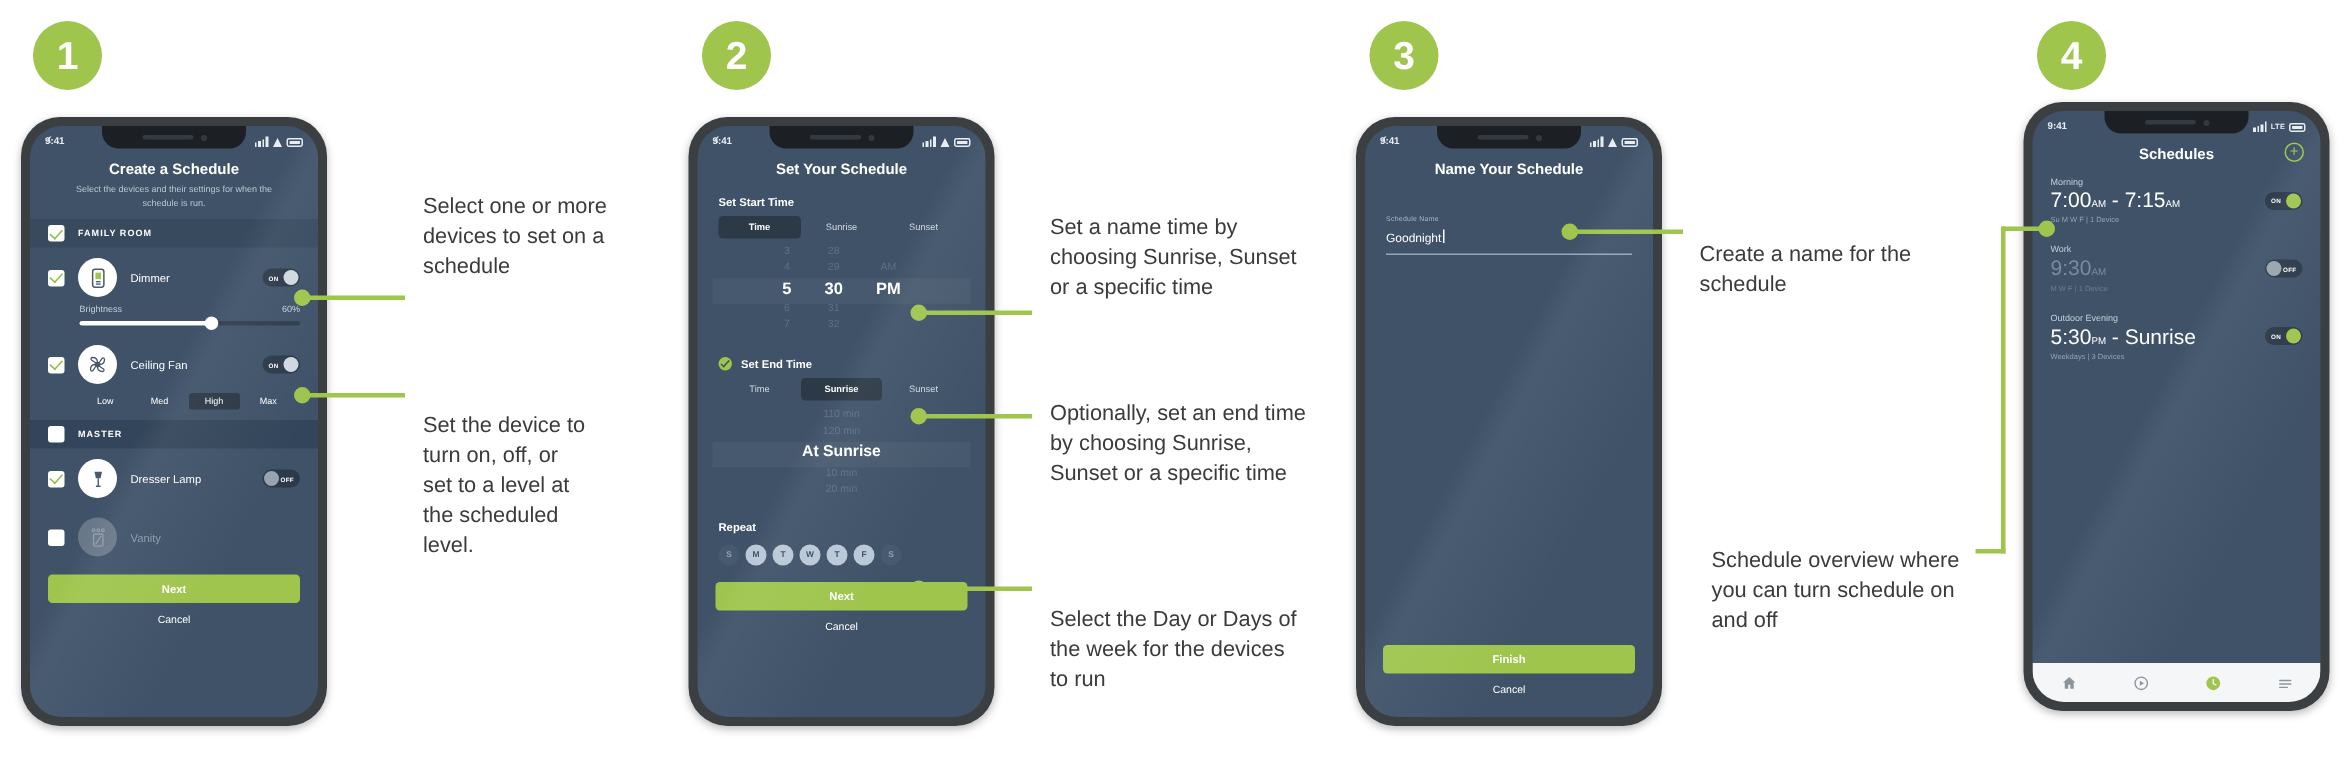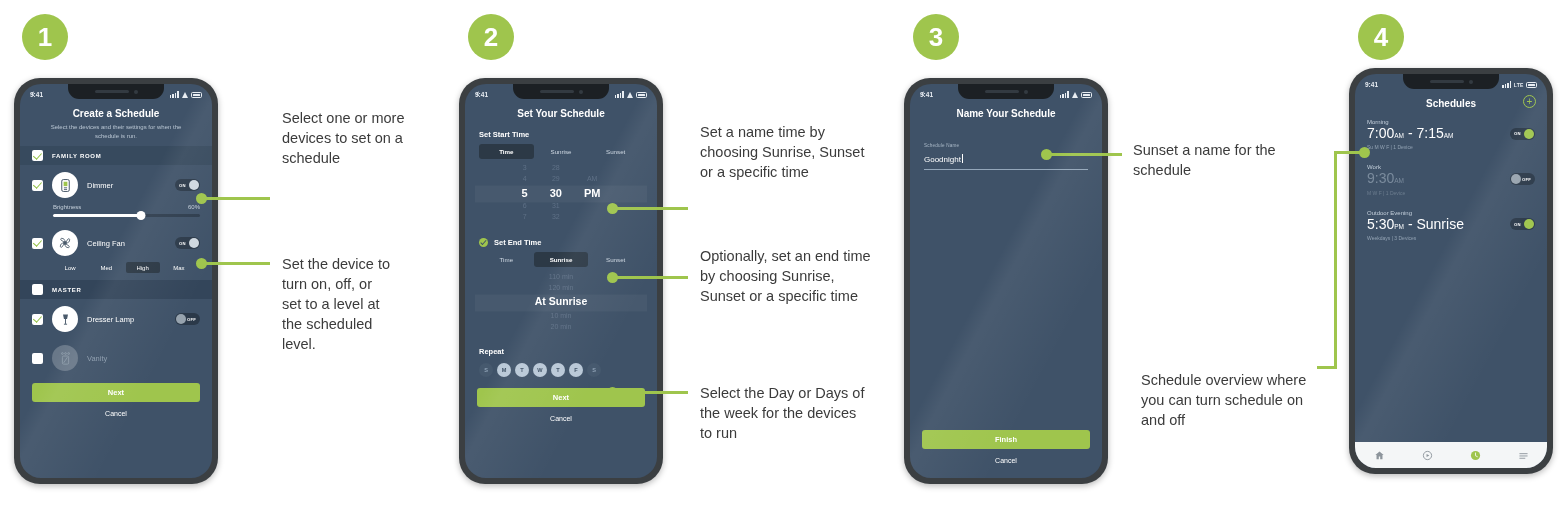--- a/index.html
+++ b/index.html
@@ -250,21 +250,21 @@
     position: absolute; bottom: 0; left: 0; right: 0; height: 26px;
     background: #f4f6f7; z-index: 7;
     display: flex; align-items: center; justify-content: space-around;
   }
   .tabicon { color: #8d959c; display: flex; align-items: center; }
   .tabicon.active { color: #9fc54d; }
 
   
   .note {
     position: absolute;
-    font-size: 14.5px; line-height: 1.38; color: #3b3b3b;
+    font-size: 14.5px; line-height: 1.38; color: #3b3b3b; margin-top: 20px;
   }
   .lead { position: absolute; background: #9fc54d; }
   .lead-dot {
     position: absolute; width: 11px; height: 11px;
     border-radius: 50%; background: #9fc54d;
   }
 </style>
 </head>
 <body>
 
@@ -647,19 +647,19 @@
 <div class="lead-dot" style="left:607px;top:272px;"></div>
 <div class="lead" style="left:616px;top:276px;width:72px;height:2.5px;"></div>
 <div class="note" style="left:700px;top:246px;width:175px;">Optionally, set an end time by choosing Sunrise, Sunset or a specific time</div>
 
 <div class="lead-dot" style="left:607px;top:387px;"></div>
 <div class="lead" style="left:616px;top:391px;width:72px;height:2.5px;"></div>
 <div class="note" style="left:700px;top:383px;width:170px;">Select the Day or Days of the week for the devices to run</div>
 
 <div class="lead-dot" style="left:1041px;top:149px;"></div>
 <div class="lead" style="left:1050px;top:153px;width:72px;height:2.5px;"></div>
-<div class="note" style="left:1133px;top:140px;width:165px;">Sunset a name for the schedule</div>
+<div class="note" style="left:1133px;top:140px;width:165px;">Create a name for the schedule</div>
 
 <div class="lead-dot" style="left:1359px;top:147px;"></div>
 <div class="lead" style="left:1334px;top:151px;width:28px;height:2.5px;"></div>
 <div class="lead" style="left:1334px;top:151px;width:2.5px;height:218px;"></div>
 <div class="lead" style="left:1317px;top:366px;width:20px;height:2.5px;"></div>
-<div class="note" style="left:1141px;top:370px;width:180px;">Schedule overview where you can turn schedule on and off</div>
+<div class="note" style="left:1141px;top:344px;width:180px;">Schedule overview where you can turn schedule on and off</div>
 
 </body></html>

